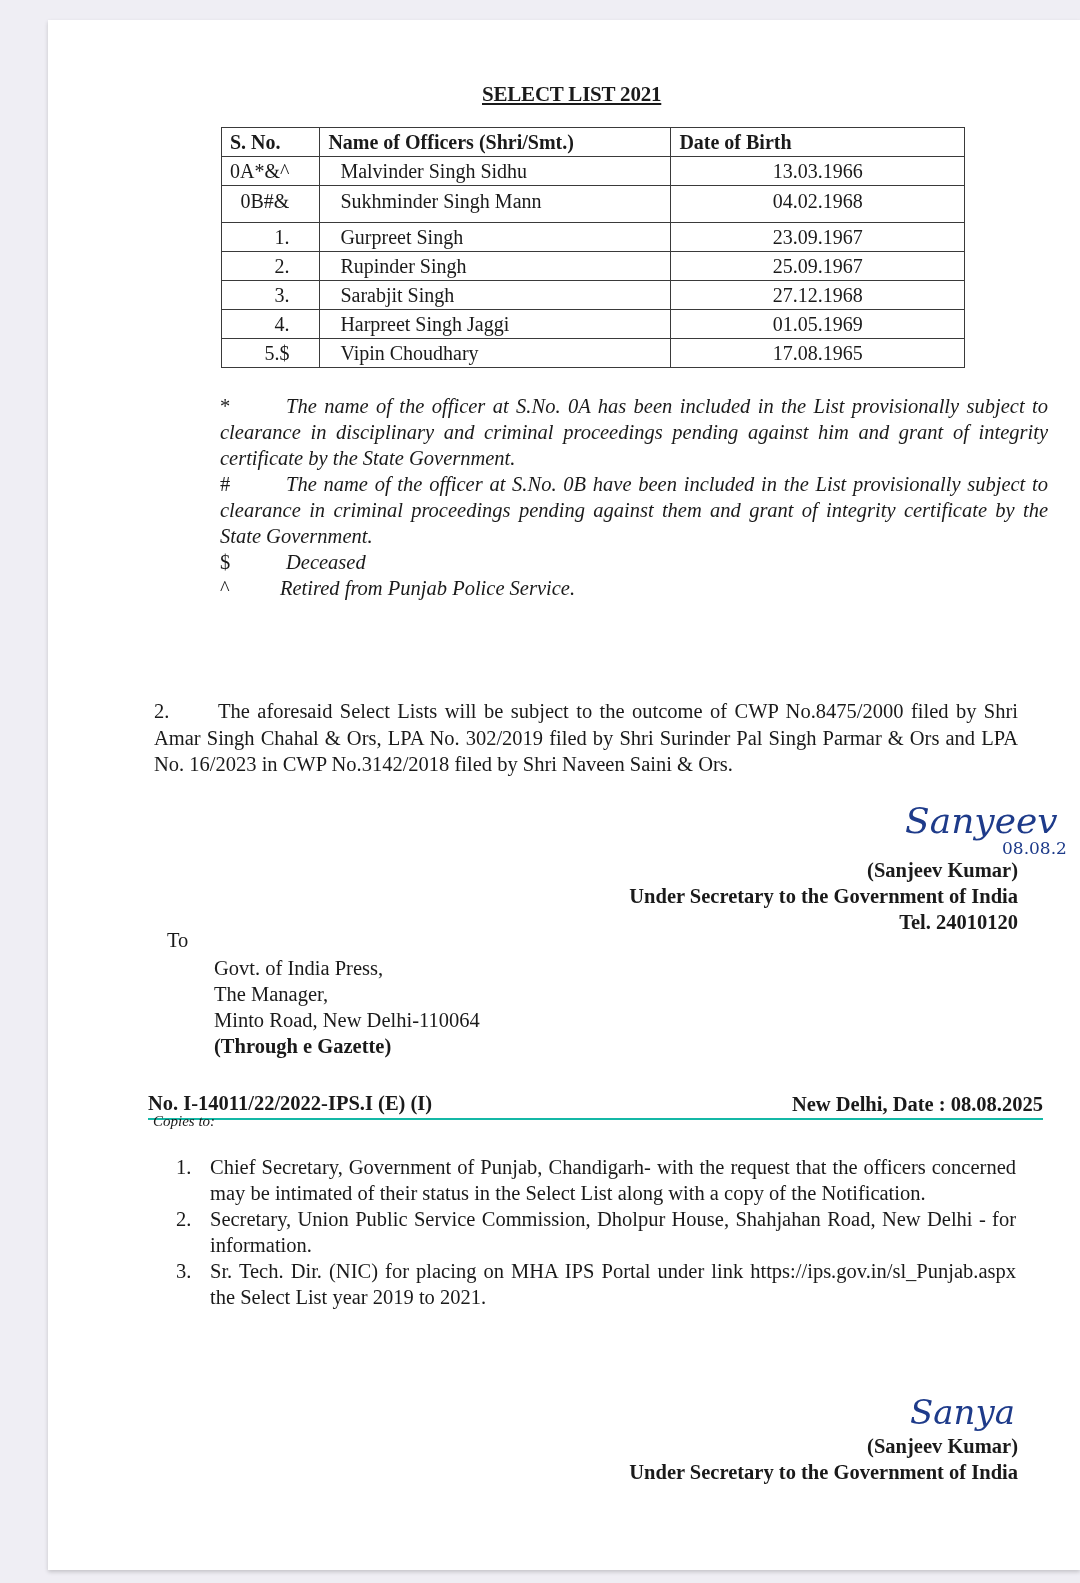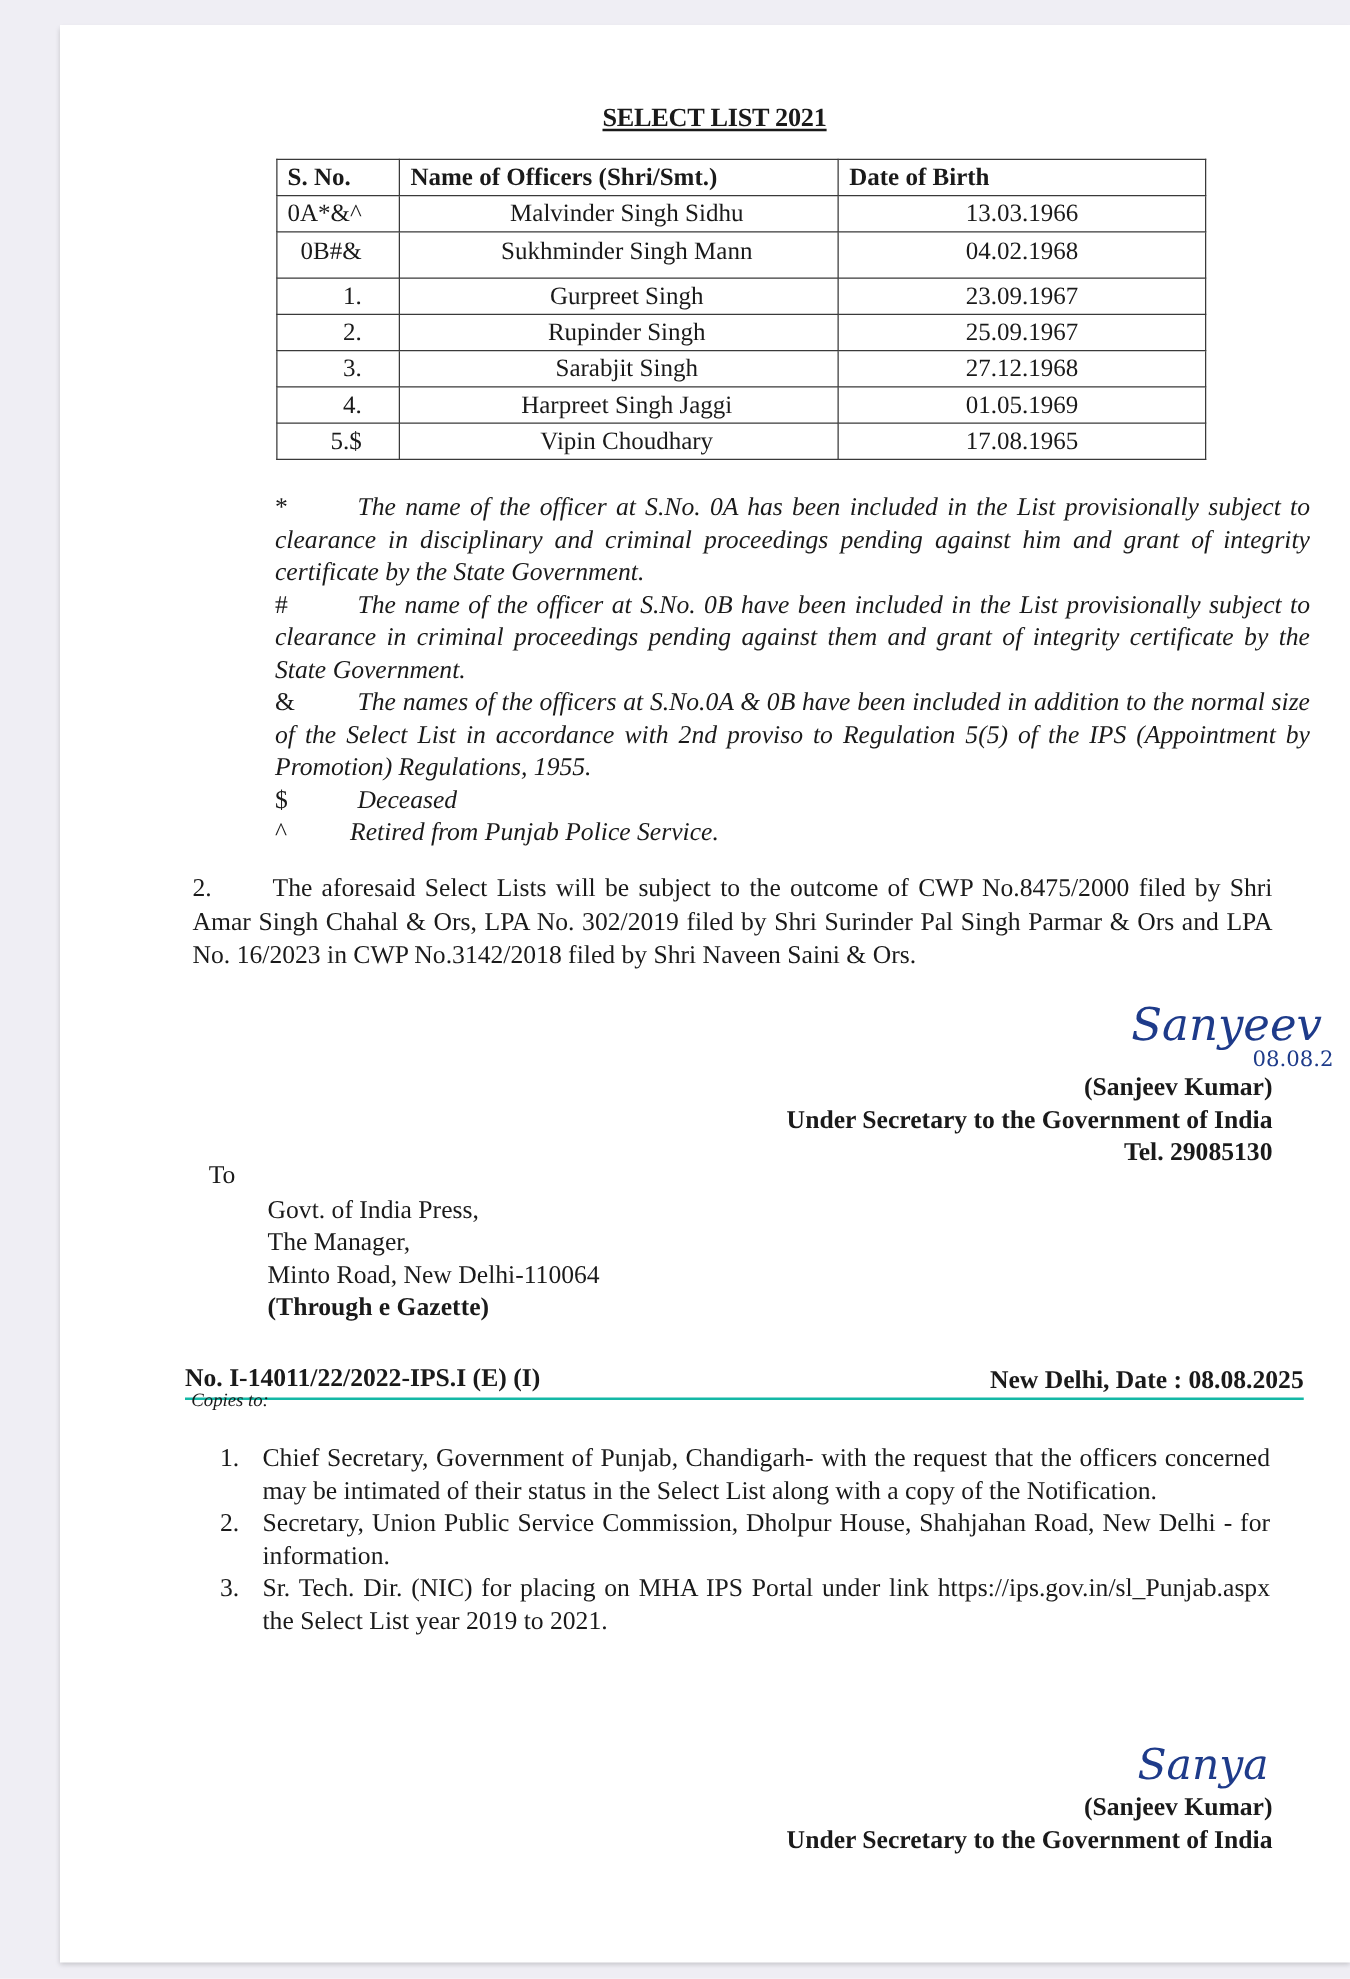--- a/index.html
+++ b/index.html
@@ -17,21 +17,21 @@
     font-family:"Liberation Serif", serif; letter-spacing:-0.2px;
   }
   table.sl {
     position:absolute; left:221px; top:127px; width:744px; border-collapse:collapse;
     font-size:20px;
   }
   table.sl th, table.sl td { border:1.5px solid #3a3a3a; padding:0 8px; height:28px; line-height:28px; }
   table.sl th { font-weight:bold; text-align:left; height:26px; }
   table.sl td.sno { text-align:right; padding-right:30px; width:50px;margin-top:36px; }
   table.sl th.sno { width:72px; }
-  table.sl td.name { padding-left:20px; width:322px;text-align:center; }
+  table.sl td.name { padding-left:20px; width:322px; }
   table.sl th.name { width:322px; }
   table.sl td.dob { text-align:center; }
   table.sl tr.tall td { height:36px; line-height:30px; vertical-align:top; }
   .notes { left:220px; top:393px; width:828px; font-style:italic; font-size:20.5px; line-height:26px; text-align:justify; }
   .note { margin:0; }
   .note .sym { display:inline-block; width:66px; font-style:normal; }
   .note.short .sym { width:60px; }
   .para2 { left:154px; top:698px; width:864px; font-size:20.5px; line-height:26.5px; text-align:justify; }
   .para2 .num { display:inline-block; width:64px; }
   .sig { right:62px; text-align:right; font-weight:bold; font-size:20.5px; line-height:26px; }
@@ -99,36 +99,35 @@
       <td class="sno">5.$</td>
       <td class="name">Vipin Choudhary</td>
       <td class="dob">17.08.1965</td>
     </tr>
   </tbody>
 </table>
 
 <div class="abs notes">
   <p class="note"><span class="sym">*</span><span>The name of the officer at S.No. 0A has been included in the List provisionally subject to clearance in disciplinary and criminal proceedings pending against him and grant of integrity certificate by the State Government.</span></p>
   <p class="note"><span class="sym">#</span><span>The name of the officer at S.No. 0B have been included in the List provisionally subject to clearance in criminal proceedings pending against them and grant of integrity certificate by the State Government.</span></p>
-  <p class="note"><span class="sym">&amp;</span><span>The names of the officers at S.No.0A &amp; 0B have been included in addition to the normal size of the Select List in accordance with 2nd proviso to Regulation 5(5) of the IPS (Appointment by Promotion) Regulations, 1955.</span></p>
   <p class="note"><span class="sym">$</span><span>Deceased</span></p>
   <p class="note short"><span class="sym">^</span><span>Retired from Punjab Police Service.</span></p>
 </div>
 
 <div class="abs para2">
   <span class="num">2.</span><span>The aforesaid Select Lists will be subject to the outcome of CWP  No.8475/2000 filed by Shri Amar Singh Chahal &amp; Ors, LPA No. 302/2019 filed by Shri Surinder Pal Singh Parmar &amp; Ors and LPA No. 16/2023 in CWP No.3142/2018 filed by Shri Naveen Saini &amp; Ors.</span>
 </div>
 
 <span class="scribble" style="left:905px; top:800px; font-size:36px;">Sanyeev</span>
 <span class="scribble" style="left:1002px; top:838px; font-size:17px; font-style:normal;">08.08.2</span>
 
 <div class="abs sig sig1">
   <div>(Sanjeev Kumar)</div>
   <div>Under Secretary to the Government of India</div>
-  <div>Tel. 29085130</div>
+  <div>Tel. 24010120</div>
 </div>
 
 <div class="abs to">To</div>
 <div class="abs addr">
   <div>Govt. of India Press,</div>
   <div>The Manager,</div>
   <div>Minto Road, New Delhi-110064</div>
   <div class="bold">(Through e Gazette)</div>
 </div>
 

